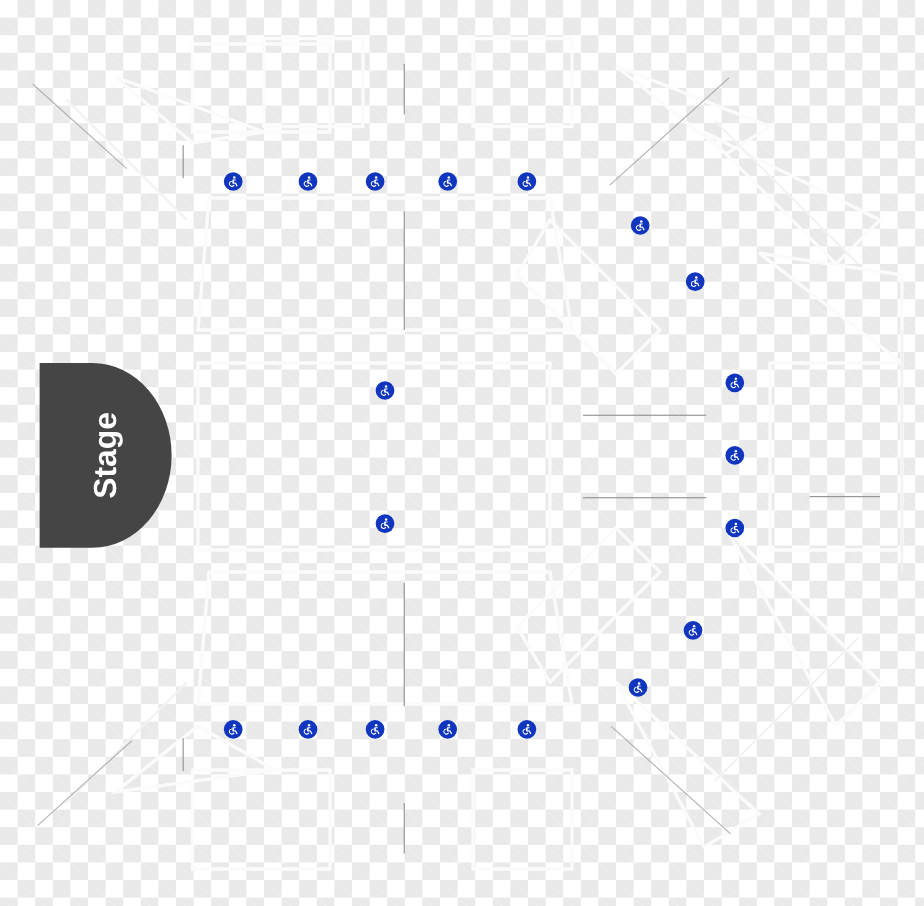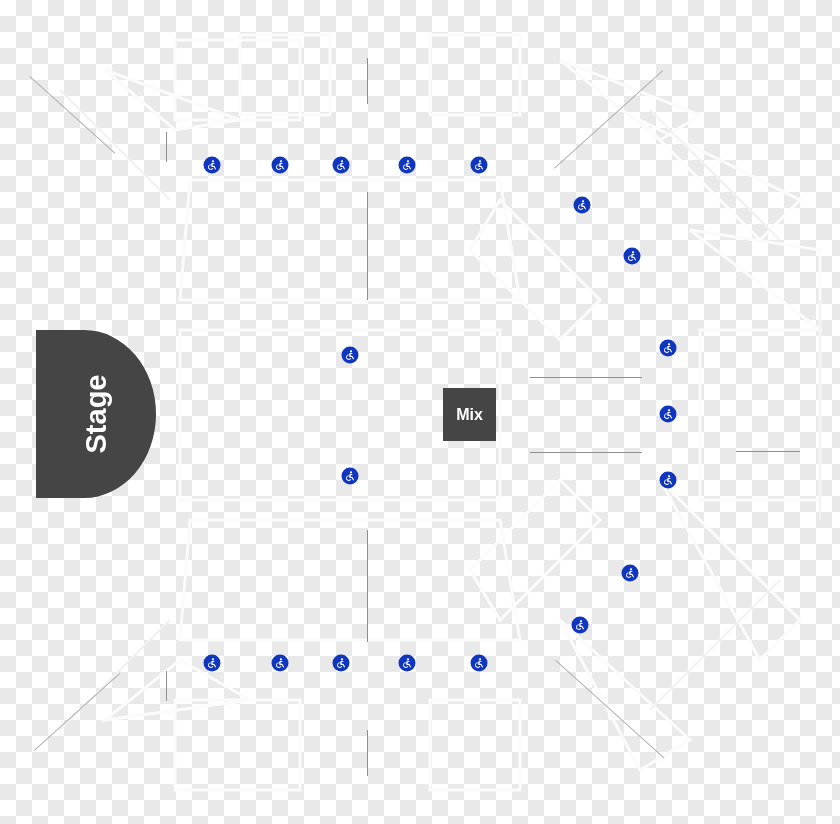--- a/index.html
+++ b/index.html
@@ -119,23 +119,20 @@
   <div class="rule vrule" style="left:166px;top:671px;height:30px;"></div>
 
   <div class="rule hrule" style="left:530px;top:377px;width:112px;"></div>
   <div class="rule hrule" style="left:530px;top:452px;width:112px;"></div>
   <div class="rule hrule" style="left:736px;top:451px;width:64px;"></div>
 
   <div id="stage">
     <div id="stage-label">Stage</div>
   </div>
 
-  <div id="mix">
-    <span>Mix</span>
-  </div>
 
   <div id="dyn">
       <div class="lbl floor" style="left: 249px; top: 354px; transform: translate(-50%, -50%);"></div>
       <div class="lbl floor" style="left: 425px; top: 354px; transform: translate(-50%, -50%);"></div>
       <div class="lbl floor" style="left: 249px; top: 414px; transform: translate(-50%, -50%);"></div>
       <div class="lbl floor" style="left: 392px; top: 414px; transform: translate(-50%, -50%);"></div>
       <div class="lbl floor" style="left: 249px; top: 475px; transform: translate(-50%, -50%);"></div>
       <div class="lbl floor" style="left: 425px; top: 475px; transform: translate(-50%, -50%);"></div>
       <div class="lbl sec100" style="left: 212px; top: 143px; transform: translate(-50%, -50%);"></div>
       <div class="lbl sec100" style="left: 280px; top: 143px; transform: translate(-50%, -50%);"></div>

